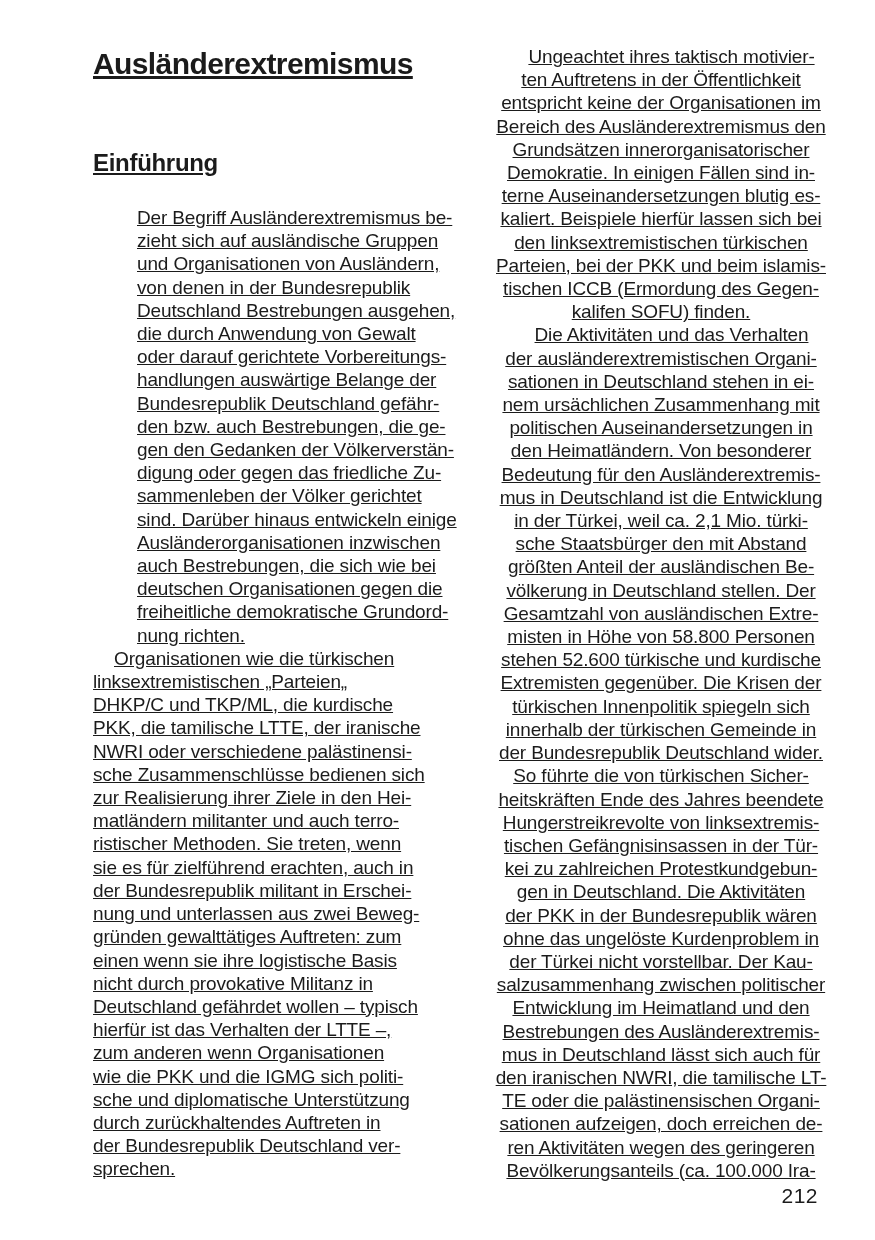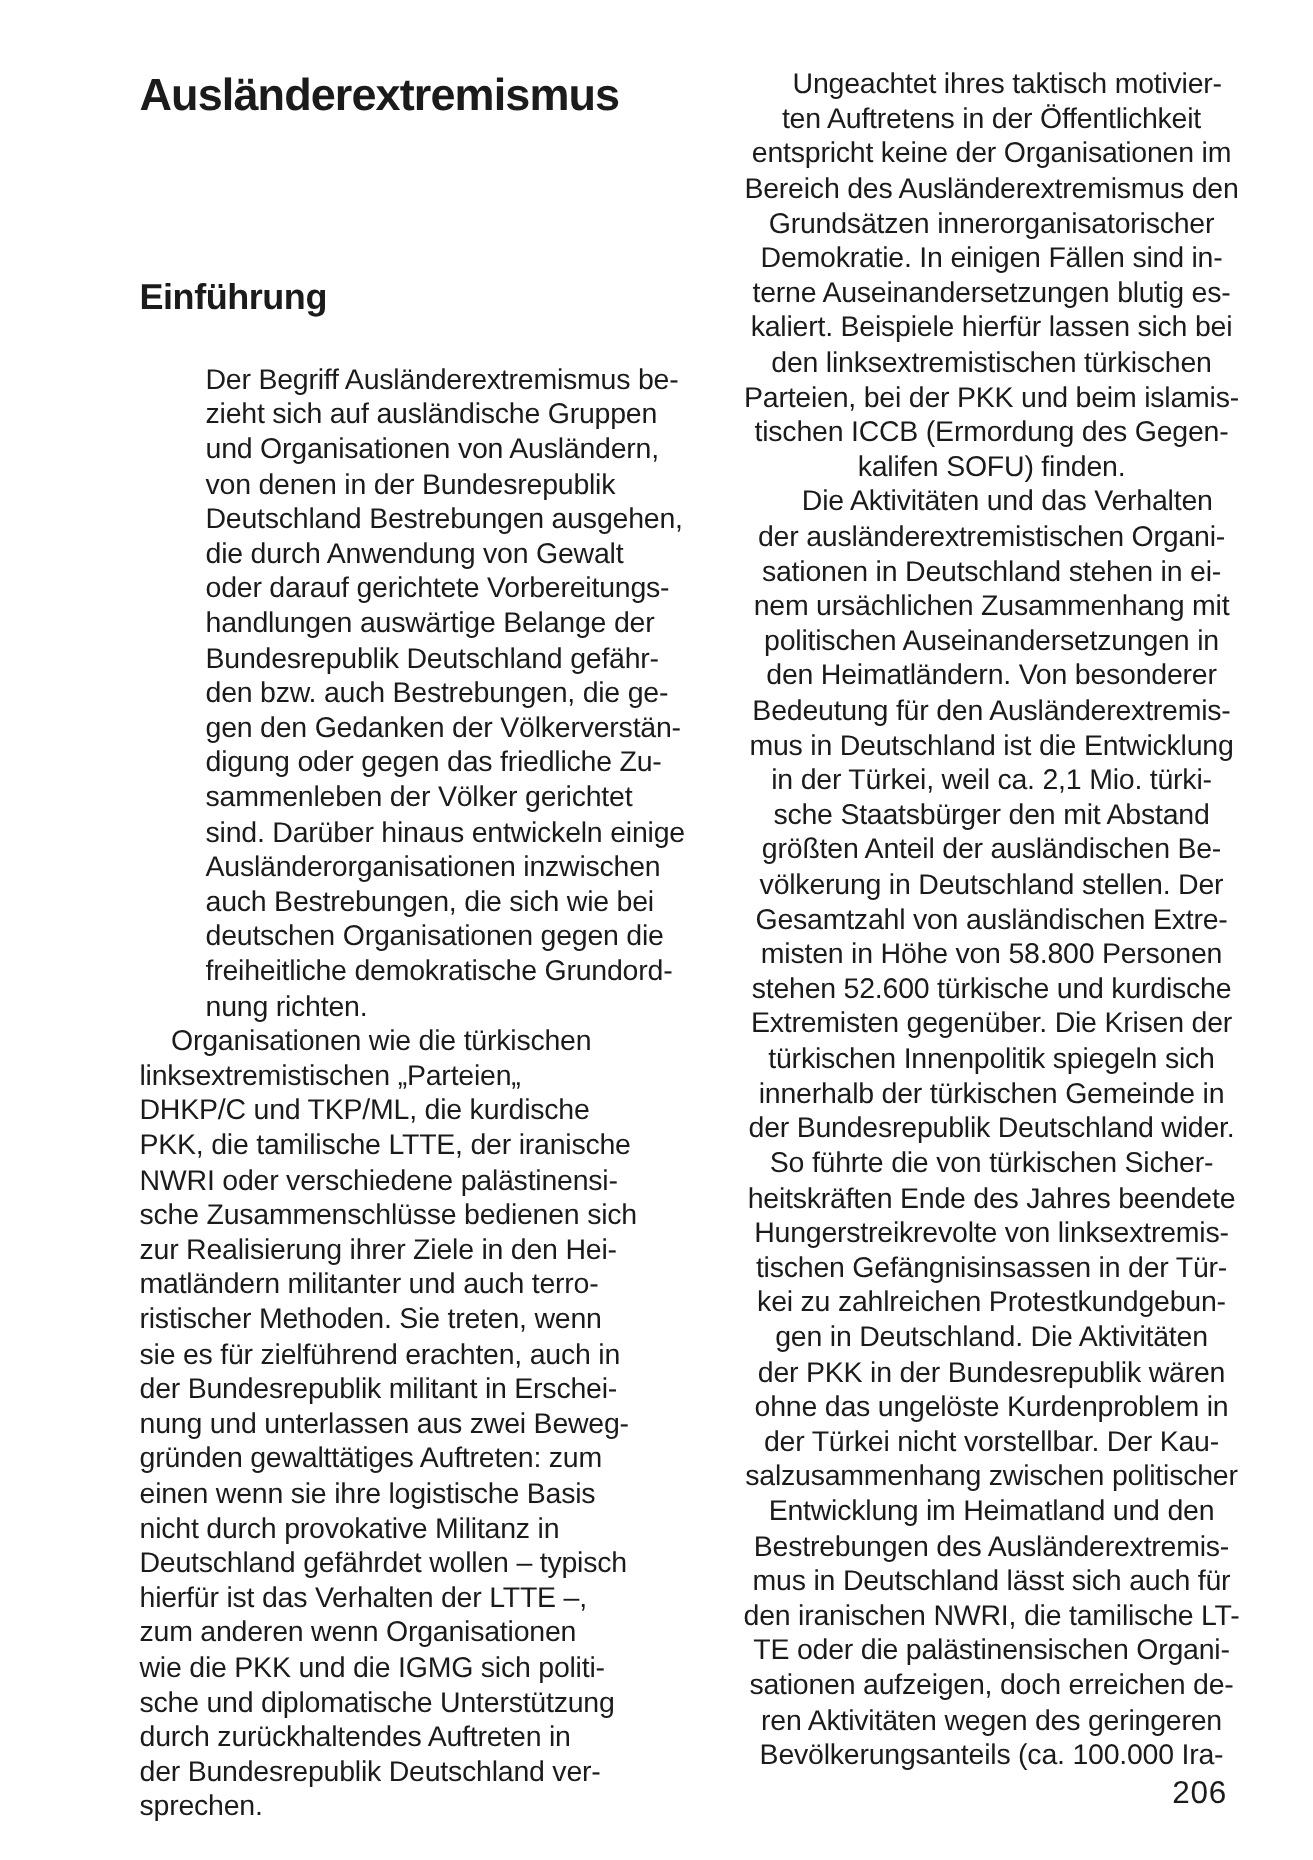--- a/index.html
+++ b/index.html
@@ -5,34 +5,34 @@
   html, body { margin: 0; padding: 0; background: #e8e8e8; }
   .page {
     position: relative;
     width: 875px;
     height: 1240px;
     background: #ffffff;
     font-family: "Liberation Sans", sans-serif;
     color: #1b1b1b;
     overflow: hidden;
   }
-  .col { position: absolute; }
+  .col { position: absolute; text-decoration: underline; }
   .col-left  { left: 93px;  top: 47px; width: 378px; }
   .col-right { left: 472px; top: 45px; width: 378px; text-align: center; }
 
   .doc-title {
     margin: 0;
     font-size: 30px;
     font-weight: bold;
     line-height: 33px;
     letter-spacing: -0.6px;
     white-space: nowrap;
   }
   .section-heading {
-    margin: 105px 0 0 0;
+    margin: 69px 0 0 0;
     font-size: 24px;
     font-weight: bold;
     line-height: 27px;
     letter-spacing: -0.3px;
   }
   .body {
     margin: 0;
     font-size: 19px;
     line-height: 23.2px;
     white-space: pre-line;
@@ -149,15 +149,15 @@
 Entwicklung im Heimatland und den
 Bestrebungen des Ausländerextremis-
 mus in Deutschland lässt sich auch für
 den iranischen NWRI, die tamilische LT-
 TE oder die palästinensischen Organi-
 sationen aufzeigen, doch erreichen de-
 ren Aktivitäten wegen des geringeren
 Bevölkerungsanteils (ca. 100.000 Ira-</p>
   </div>
 
-  <div class="page-number">206</div>
+  <div class="page-number">212</div>
 
 </div>
 
 </body></html>

